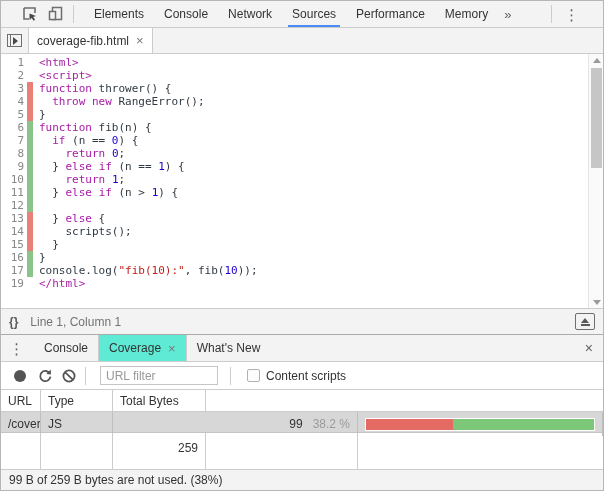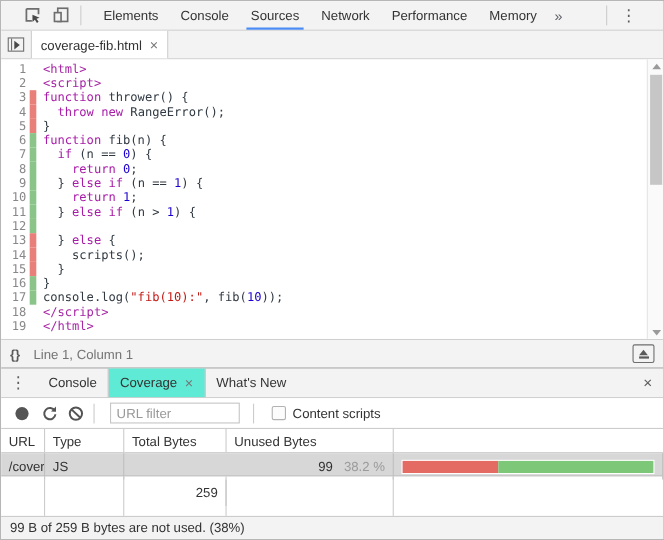--- a/index.html
+++ b/index.html
@@ -109,22 +109,22 @@
   <div class="icon-btn">
     <svg width="16" height="16" viewBox="0 0 16 16">
       <rect x="4.5" y="1.5" width="9" height="12" fill="none" stroke="#6e6e6e" stroke-width="1.5"></rect>
       <rect x="1.5" y="5.5" width="6" height="8" fill="#f3f3f3" stroke="#6e6e6e" stroke-width="1.5"></rect>
     </svg>
   </div>
   <div class="tb-divider"></div>
   <div class="main-tabs" id="main-tabs">
       <div class="main-tab">Elements</div>
       <div class="main-tab">Console</div>
+      <div class="main-tab">Network</div>
       <div class="main-tab active">Sources</div>
-      <div class="main-tab">Network</div>
       <div class="main-tab">Performance</div>
       <div class="main-tab">Memory</div>
     </div>
   <div class="chevron-more">»</div>
   <div class="spacer"></div>
   <div class="tb-divider"></div>
   <div class="kebab">⋮</div>
 </div>
 
 <div class="file-tabbar">
@@ -152,21 +152,20 @@
       <div class="code-line"><span class="ln">8</span><span class="cov cov-covered"></span><span class="code-text"><span>    </span><span class="tok-kw">return</span><span> </span><span class="tok-num">0</span><span>;</span></span></div>
       <div class="code-line"><span class="ln">9</span><span class="cov cov-covered"></span><span class="code-text"><span>  } </span><span class="tok-kw">else</span><span> </span><span class="tok-kw">if</span><span> (n == </span><span class="tok-num">1</span><span>) {</span></span></div>
       <div class="code-line"><span class="ln">10</span><span class="cov cov-covered"></span><span class="code-text"><span>    </span><span class="tok-kw">return</span><span> </span><span class="tok-num">1</span><span>;</span></span></div>
       <div class="code-line"><span class="ln">11</span><span class="cov cov-covered"></span><span class="code-text"><span>  } </span><span class="tok-kw">else</span><span> </span><span class="tok-kw">if</span><span> (n &gt; </span><span class="tok-num">1</span><span>) {</span></span></div>
       <div class="code-line"><span class="ln">12</span><span class="cov cov-covered"></span></div>
       <div class="code-line"><span class="ln">13</span><span class="cov cov-uncovered"></span><span class="code-text"><span>  } </span><span class="tok-kw">else</span><span> {</span></span></div>
       <div class="code-line"><span class="ln">14</span><span class="cov cov-uncovered"></span><span class="code-text"><span>    scripts();</span></span></div>
       <div class="code-line"><span class="ln">15</span><span class="cov cov-uncovered"></span><span class="code-text"><span>  }</span></span></div>
       <div class="code-line"><span class="ln">16</span><span class="cov cov-covered"></span><span class="code-text"><span>}</span></span></div>
       <div class="code-line"><span class="ln">17</span><span class="cov cov-covered"></span><span class="code-text"><span>console.log(</span><span class="tok-str">"fib(10):"</span><span>, fib(</span><span class="tok-num">10</span><span>));</span></span></div>
-      <div class="code-line"><span class="ln">18</span><span class="cov cov-none"></span><span class="code-text"><span class="tok-tag">&lt;/script&gt;</span></span></div>
       <div class="code-line"><span class="ln">19</span><span class="cov cov-none"></span><span class="code-text"><span class="tok-tag">&lt;/html&gt;</span></span></div>
     </div>
   <div class="v-scrollbar">
     <div class="sb-arrow sb-up">
         <div class="tri-up"></div>
       </div>
     <div class="sb-thumb"></div>
     <div class="sb-arrow sb-down">
         <div class="tri-down"></div>
       </div>
@@ -220,21 +219,20 @@
   <div class="tb-divider" style="margin-left:12px;"></div>
   <div class="checkbox"></div>
   <span>Content scripts</span>
 </div>
 
 <div class="cov-table">
   <div class="tbl-row tbl-header" id="cov-header">
       <div class="cell">URL</div>
       <div class="cell">Type</div>
       <div class="cell">Total Bytes</div>
-      <div class="cell">Unused Bytes</div>
       <div class="cell"></div>
     </div>
   <div id="cov-body" style="display:flex; flex-direction:column; flex:1; min-height:0;">
       <div class="tbl-row data-row">
         <div class="cell">/coverage-fib.html</div>
         <div class="cell">JS</div>
         <div class="cell num-cell">259</div>
         <div class="cell unused-cell">
           <span>99</span>
           <span class="pct">38.2 %</span>

